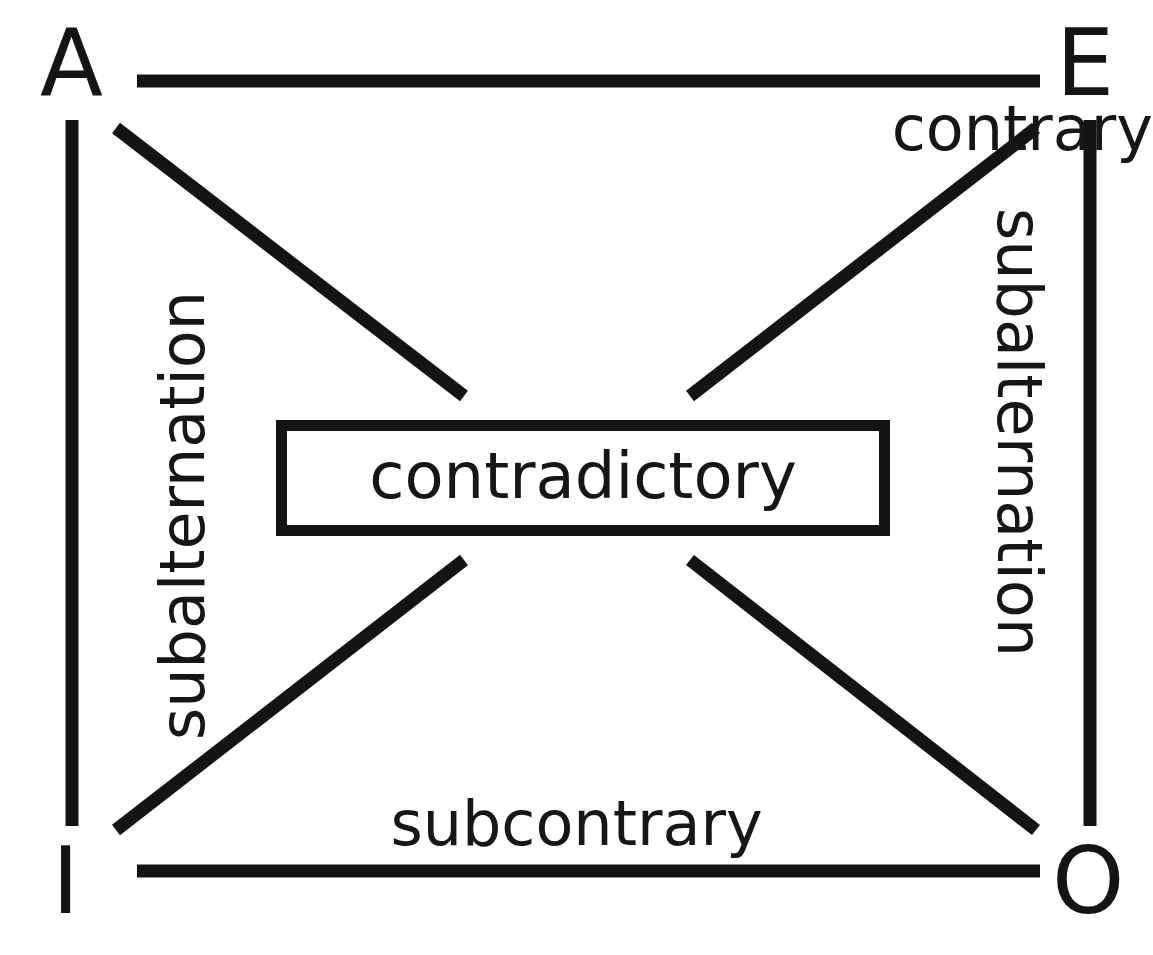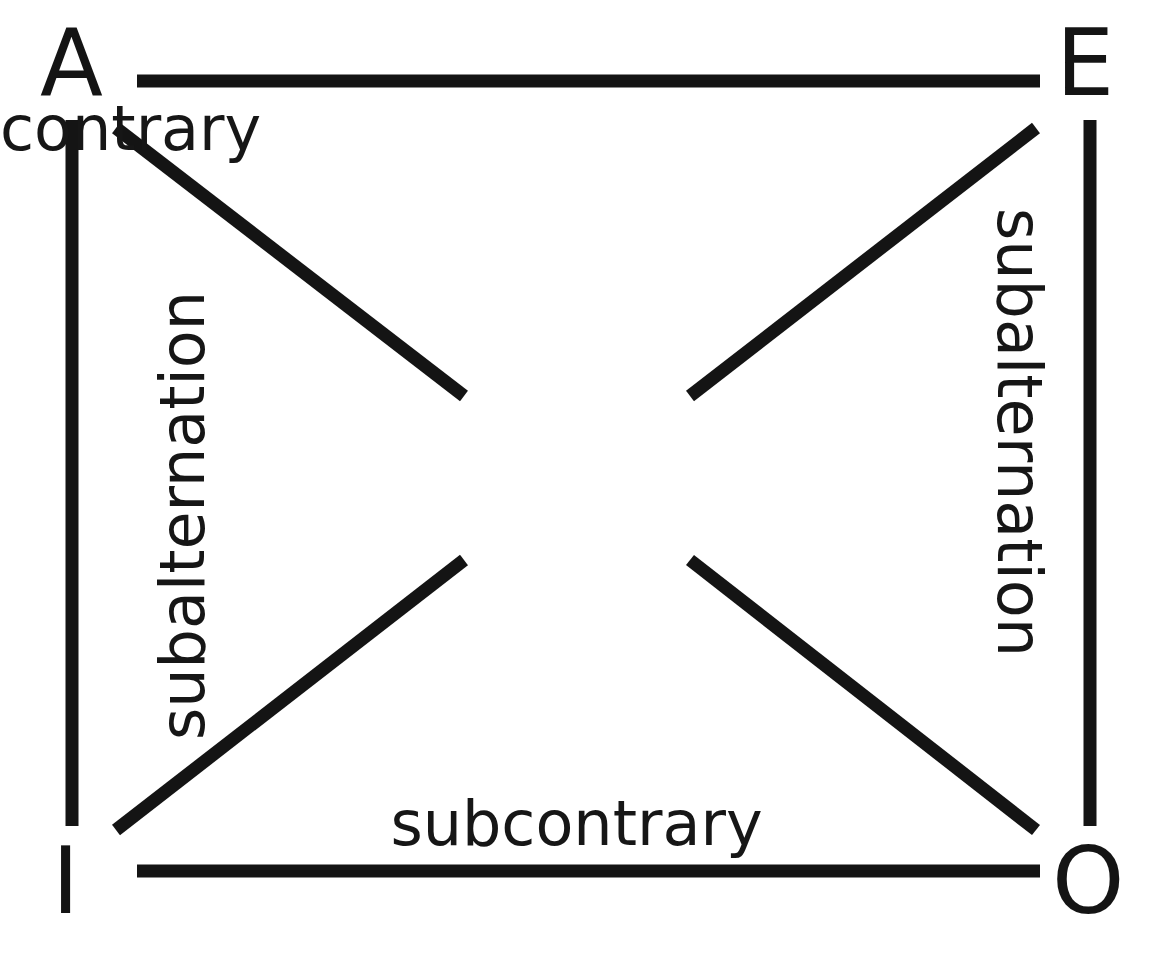--- a/index.html
+++ b/index.html
@@ -49,21 +49,21 @@
     font-size: 62px;
     line-height: 1;
     color: #161616;
     white-space: nowrap;
     font-weight: 400;
   }
   .label-contrary {
     left: 0;
     right: 0;
     top: 98px;
-    text-align: left;
+    text-align: right;
   }
   .label-subcontrary {
     left: 0;
     right: 0;
     top: 776px;
     text-align: center;
     margin-top: 17px;
   }
   .label-subalt-left {
     left: 0;
@@ -139,14 +139,17 @@
   <div class="vertex vertex-o">O</div>
 
   <div class="edge-label label-contrary">contrary</div>
 
   <div class="edge-label label-subcontrary">subcontrary</div>
 
   <div class="edge-label label-subalt-left">subalternation</div>
 
   <div class="edge-label label-subalt-right">subalternation</div>
 
+  <div class="center-box">
+    <span class="center-box-text">contradictory</span>
+  </div>
 
 </div>
 
 </body></html>

